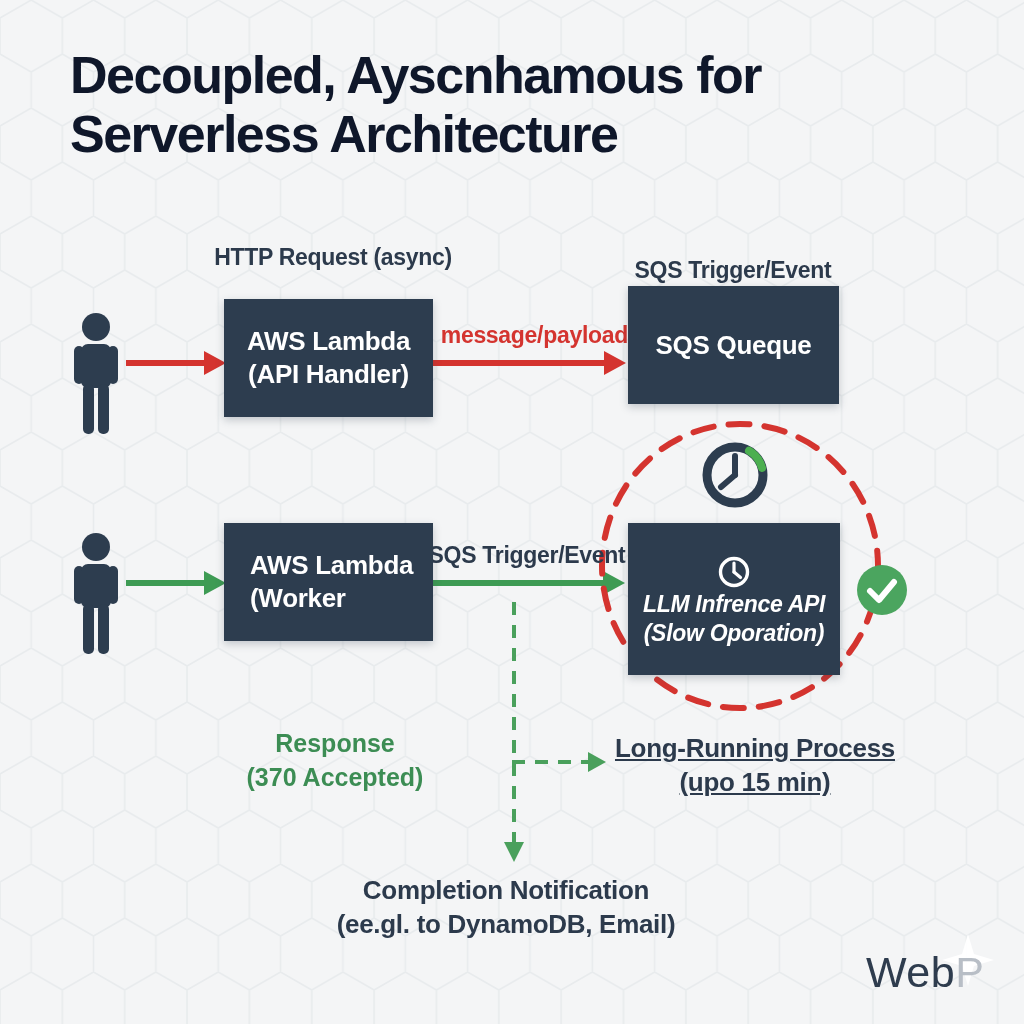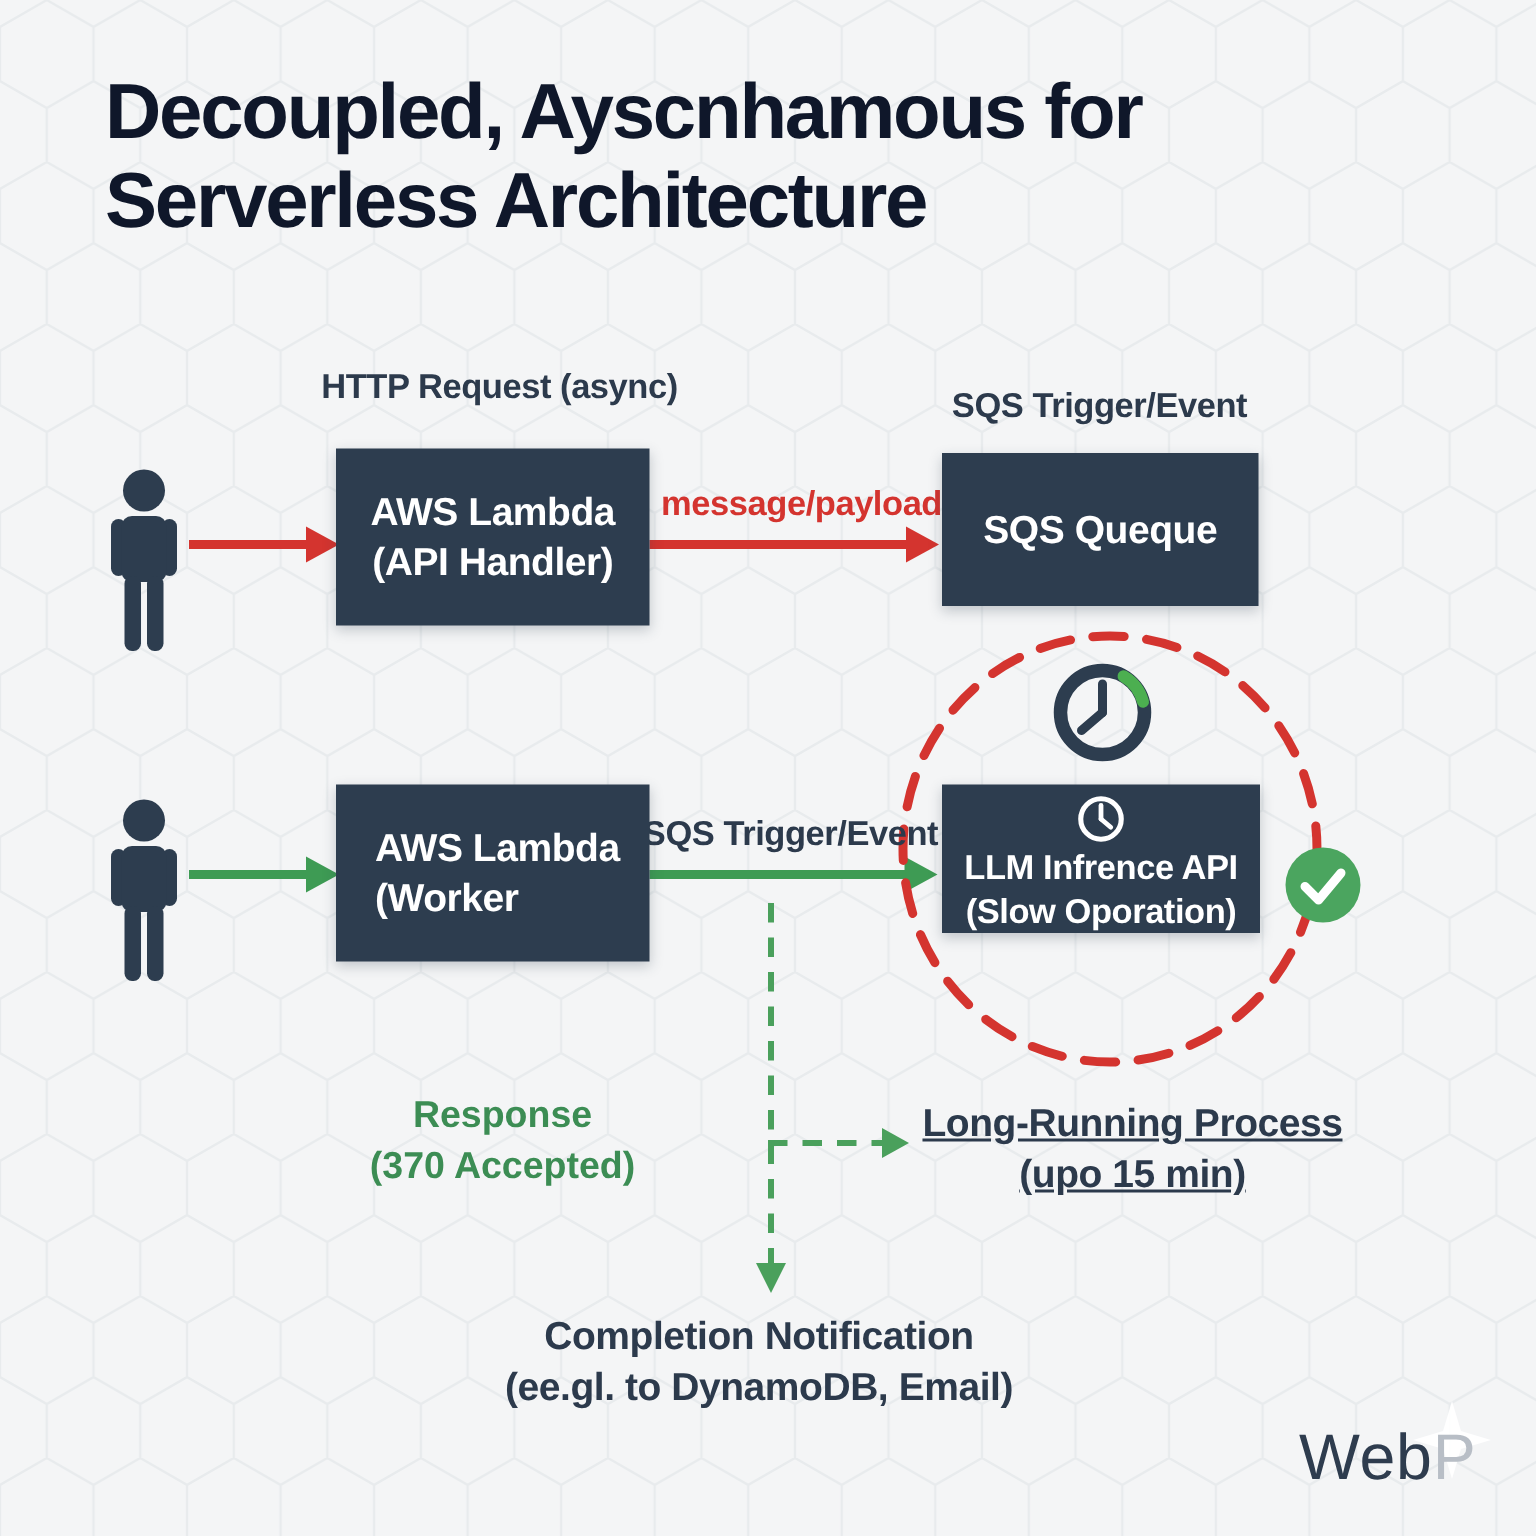--- a/index.html
+++ b/index.html
@@ -103,29 +103,29 @@
 
   <div class="flow-label" style="left:168px;top:244px;width:330px;">HTTP Request (async)</div>
   <div class="flow-label" style="left:588px;top:257px;width:290px;">SQS Trigger/Event</div>
   <div class="flow-label red-label" style="left:428px;top:322px;width:200px;">message/payload</div>
   <div class="flow-label" style="left:427px;top:542px;width:200px;">SQS Trigger/Event</div>
 
   <div class="box" style="left:224px;top:299px;width:209px;height:118px;">
     <div>AWS Lambda</div>
     <div>(API Handler)</div>
   </div>
-  <div class="box" style="left:628px;top:302px;width:211px;height:102px;">
+  <div class="box" style="left:628px;top:286px;width:211px;height:118px;">
     <div>SQS Queque</div>
   </div>
 
   <div class="box box-worker" style="left:224px;top:523px;width:209px;height:118px;">
     <div>AWS Lambda</div>
     <div>(Worker</div>
   </div>
-  <div class="box box-llm" style="left:628px;top:523px;width:212px;height:99px;">
+  <div class="box box-llm" style="left:628px;top:523px;width:212px;height:152px;font-style:italic;">
     <svg width="36" height="36" viewBox="0 0 36 36">
       <circle cx="18" cy="18" r="13.5" fill="none" stroke="#ffffff" stroke-width="3.4"></circle>
       <line x1="18" y1="18" x2="18" y2="9" stroke="#ffffff" stroke-width="3.2" stroke-linecap="round"></line>
       <line x1="18" y1="18" x2="24.5" y2="23.5" stroke="#ffffff" stroke-width="3.2" stroke-linecap="round"></line>
     </svg>
     <div>LLM Infrence API</div>
     <div>(Slow Oporation)</div>
   </div>
 
   <svg class="icon-abs" style="left:70px;top:312px;" width="52" height="122" viewBox="0 0 52 122">

